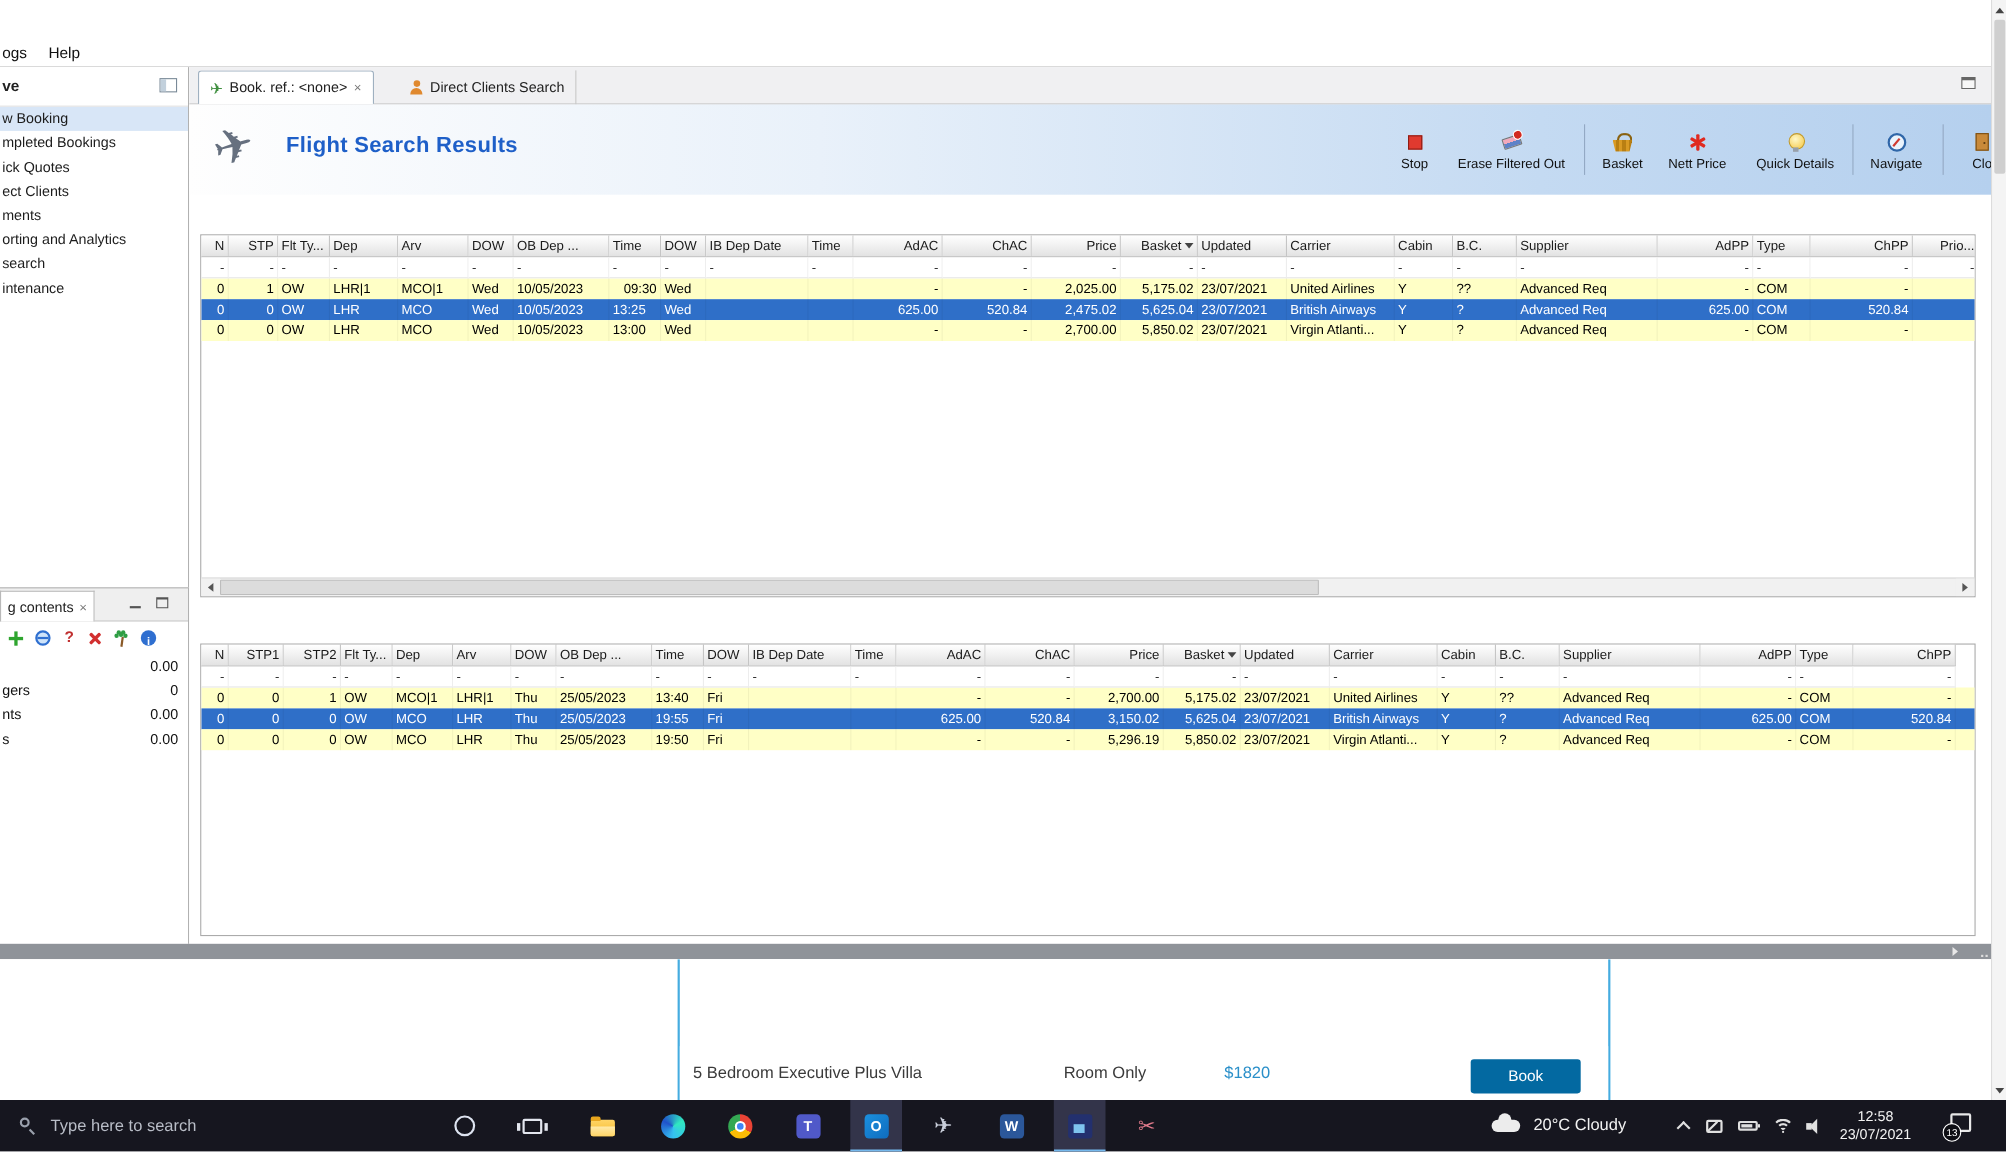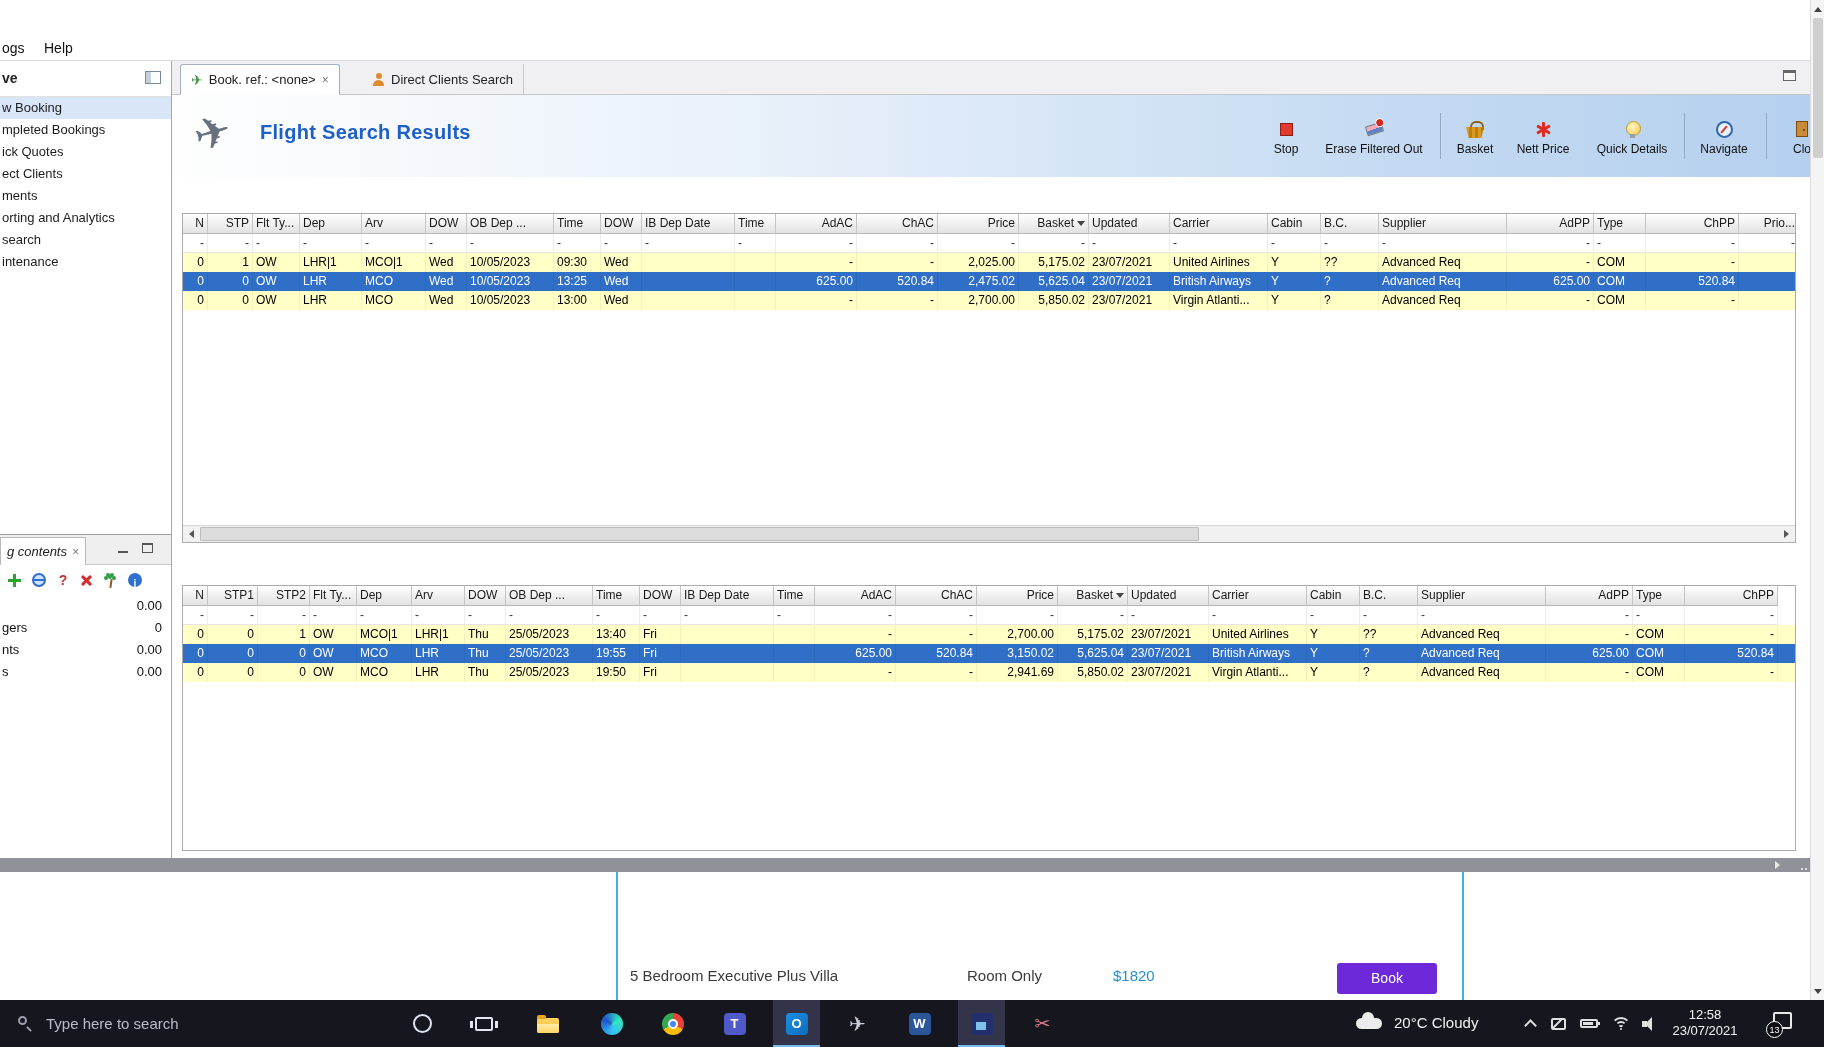--- a/index.html
+++ b/index.html
@@ -26,21 +26,21 @@
   .sidebar{position:absolute;left:0;top:61px;width:172px;height:473px;background:#fff;border-right:1px solid #A9A9A9;overflow:hidden;}
   .sidebar-header{position:relative;height:36px;border-bottom:1px solid #E2E2E2;}
   .sidebar-title{position:absolute;left:2px;top:9px;font-size:14px;font-weight:bold;color:#222;}
   .collapse-ico{position:absolute;right:10px;top:10px;width:16px;height:13px;border:1px solid #7A8A98;background:#fff;}
   .collapse-ico::before{content:'';position:absolute;left:0;top:0;width:5px;height:11px;background:#C2D0DC;}
   .side-item{height:22px;line-height:22px;font-size:13px;color:#1c1c1c;padding-left:2px;white-space:nowrap;overflow:hidden;}
   .side-item.selected{background:#D8E6F7;}
 
   
   .contents-panel{position:absolute;left:0;top:534px;width:172px;height:324px;background:#fff;border-top:1px solid #A0A0A0;border-right:1px solid #A9A9A9;overflow:hidden;}
-  .cp-tabrow{position:relative;height:30px;background:#EFEFEF;border-bottom:1px solid #CBCBCB;font-style:italic;}
+  .cp-tabrow{position:relative;height:30px;background:#EFEFEF;border-bottom:1px solid #CBCBCB;}
   .cp-tab{position:absolute;left:0;top:2px;height:28px;background:#fff;border:1px solid #B9B9B9;border-bottom:none;padding:0 6px;font-size:13px;line-height:26px;color:#222;display:flex;align-items:center;gap:5px;}
   .cp-tab-close{font-size:12px;color:#777;line-height:1;}
   .cp-winbtn{position:absolute;top:8px;width:14px;height:12px;}
   .cp-winbtn.b1{right:40px;}
   .cp-winbtn.b2{right:16px;}
   .cp-min-glyph{position:absolute;left:1px;bottom:2px;width:10px;height:2px;background:#555;}
   .cp-max-glyph{position:absolute;left:1px;top:0;width:11px;height:10px;border:1px solid #555;border-top:2px solid #555;}
   .cp-toolbar{position:relative;height:30px;display:flex;align-items:center;gap:11px;padding-left:8px;}
   .cp-row{position:relative;height:22px;font-size:13px;color:#111;}
   .cp-row .lbl{position:absolute;left:2px;top:3px;}
@@ -140,21 +140,21 @@
 
   
   .webarea{position:absolute;left:0;top:872px;width:1810px;height:128px;background:#fff;overflow:hidden;}
   .room-table{position:absolute;left:616px;top:0;width:848px;height:128px;border-left:2px solid #45ACE0;border-right:2px solid #45ACE0;background:#fff;}
   .rt-header{position:absolute;left:0;top:38px;width:100%;height:41px;background:#4FB3E6;display:flex;align-items:center;color:#fff;font-weight:bold;font-size:15px;}
   .rt-c1{width:349px;padding-left:12px;}
   .rt-c2{width:146px;}
   .rt-c3{flex:1;}
   .rt-row{position:absolute;left:0;top:79px;width:100%;height:49px;background:#fff;display:flex;align-items:center;font-size:15px;color:#3A3A3A;}
   .rt-price{color:#2A8FC9;}
-  .rt-book{position:absolute;left:719px;top:12px;width:100px;height:31px;background:#6d28d9;border-radius:3px;color:#fff;font-size:14px;line-height:31px;text-align:center;}
+  .rt-book{position:absolute;left:719px;top:12px;width:100px;height:31px;background:#0369a1;border-radius:3px;color:#fff;font-size:14px;line-height:31px;text-align:center;}
 
   
   .taskbar{position:absolute;left:0;top:1000px;width:1824px;height:47px;background:#16161F;}
   .search-glyph{position:absolute;left:18px;top:16px;width:9px;height:9px;border:2px solid #9AA0AC;border-radius:50%;}
   .search-glyph::after{content:'';position:absolute;left:8px;top:8px;width:2px;height:6px;background:#9AA0AC;transform:rotate(-45deg);}
   .tb-search-text{position:absolute;left:46px;top:15px;font-size:15px;color:#B9BDC7;}
   .tb-app{position:absolute;top:0;width:47px;height:47px;display:flex;align-items:center;justify-content:center;}
   .tb-app.active{background:#33344A;box-shadow:inset 0 -2px 0 #76B9ED;}
   .icon-cortana{width:19px;height:19px;border-radius:50%;border:2px solid #DDE3F0;}
   .icon-taskview{position:relative;width:18px;height:14px;border:2px solid #E3E6EE;border-radius:2px;}
@@ -407,21 +407,21 @@
           <div class="gcell fcell" style="width: 60px; text-align: right;">-</div>
         </div>
         <div class="grid-row drow">
           <div class="gcell dcell" style="width: 25px; text-align: right;">0</div>
           <div class="gcell dcell" style="width: 45px; text-align: right;">1</div>
           <div class="gcell dcell" style="width: 47px; text-align: left;">OW</div>
           <div class="gcell dcell" style="width: 62px; text-align: left;">LHR|1</div>
           <div class="gcell dcell" style="width: 64px; text-align: left;">MCO|1</div>
           <div class="gcell dcell" style="width: 41px; text-align: left;">Wed</div>
           <div class="gcell dcell" style="width: 87px; text-align: left;">10/05/2023</div>
-          <div class="gcell dcell" style="width: 47px; text-align: left;">09:30</div>
+          <div class="gcell dcell" style="width: 47px; text-align: right;">09:30</div>
           <div class="gcell dcell" style="width: 41px; text-align: left;">Wed</div>
           <div class="gcell dcell" style="width: 93px; text-align: left;"></div>
           <div class="gcell dcell" style="width: 41px; text-align: left;"></div>
           <div class="gcell dcell" style="width: 81px; text-align: right;">-</div>
           <div class="gcell dcell" style="width: 81px; text-align: right;">-</div>
           <div class="gcell dcell" style="width: 81px; text-align: right;">2,025.00</div>
           <div class="gcell dcell" style="width: 70px; text-align: right;">5,175.02</div>
           <div class="gcell dcell" style="width: 81px; text-align: left;">23/07/2021</div>
           <div class="gcell dcell" style="width: 98px; text-align: left;">United Airlines</div>
           <div class="gcell dcell" style="width: 53px; text-align: left;">Y</div>
@@ -599,21 +599,21 @@
           <div class="gcell dcell" style="width: 55px; text-align: left;">MCO</div>
           <div class="gcell dcell" style="width: 53px; text-align: left;">LHR</div>
           <div class="gcell dcell" style="width: 41px; text-align: left;">Thu</div>
           <div class="gcell dcell" style="width: 87px; text-align: left;">25/05/2023</div>
           <div class="gcell dcell" style="width: 47px; text-align: left;">19:50</div>
           <div class="gcell dcell" style="width: 41px; text-align: left;">Fri</div>
           <div class="gcell dcell" style="width: 93px; text-align: left;"></div>
           <div class="gcell dcell" style="width: 41px; text-align: left;"></div>
           <div class="gcell dcell" style="width: 81px; text-align: right;">-</div>
           <div class="gcell dcell" style="width: 81px; text-align: right;">-</div>
-          <div class="gcell dcell" style="width: 81px; text-align: right;">2,941.69</div>
+          <div class="gcell dcell" style="width: 81px; text-align: right;">5,296.19</div>
           <div class="gcell dcell" style="width: 70px; text-align: right;">5,850.02</div>
           <div class="gcell dcell" style="width: 81px; text-align: left;">23/07/2021</div>
           <div class="gcell dcell" style="width: 98px; text-align: left;">Virgin Atlanti...</div>
           <div class="gcell dcell" style="width: 53px; text-align: left;">Y</div>
           <div class="gcell dcell" style="width: 58px; text-align: left;">?</div>
           <div class="gcell dcell" style="width: 128px; text-align: left;">Advanced Req</div>
           <div class="gcell dcell" style="width: 87px; text-align: right;">-</div>
           <div class="gcell dcell" style="width: 52px; text-align: left;">COM</div>
           <div class="gcell dcell" style="width: 93px; text-align: right;">-</div>
         </div>

